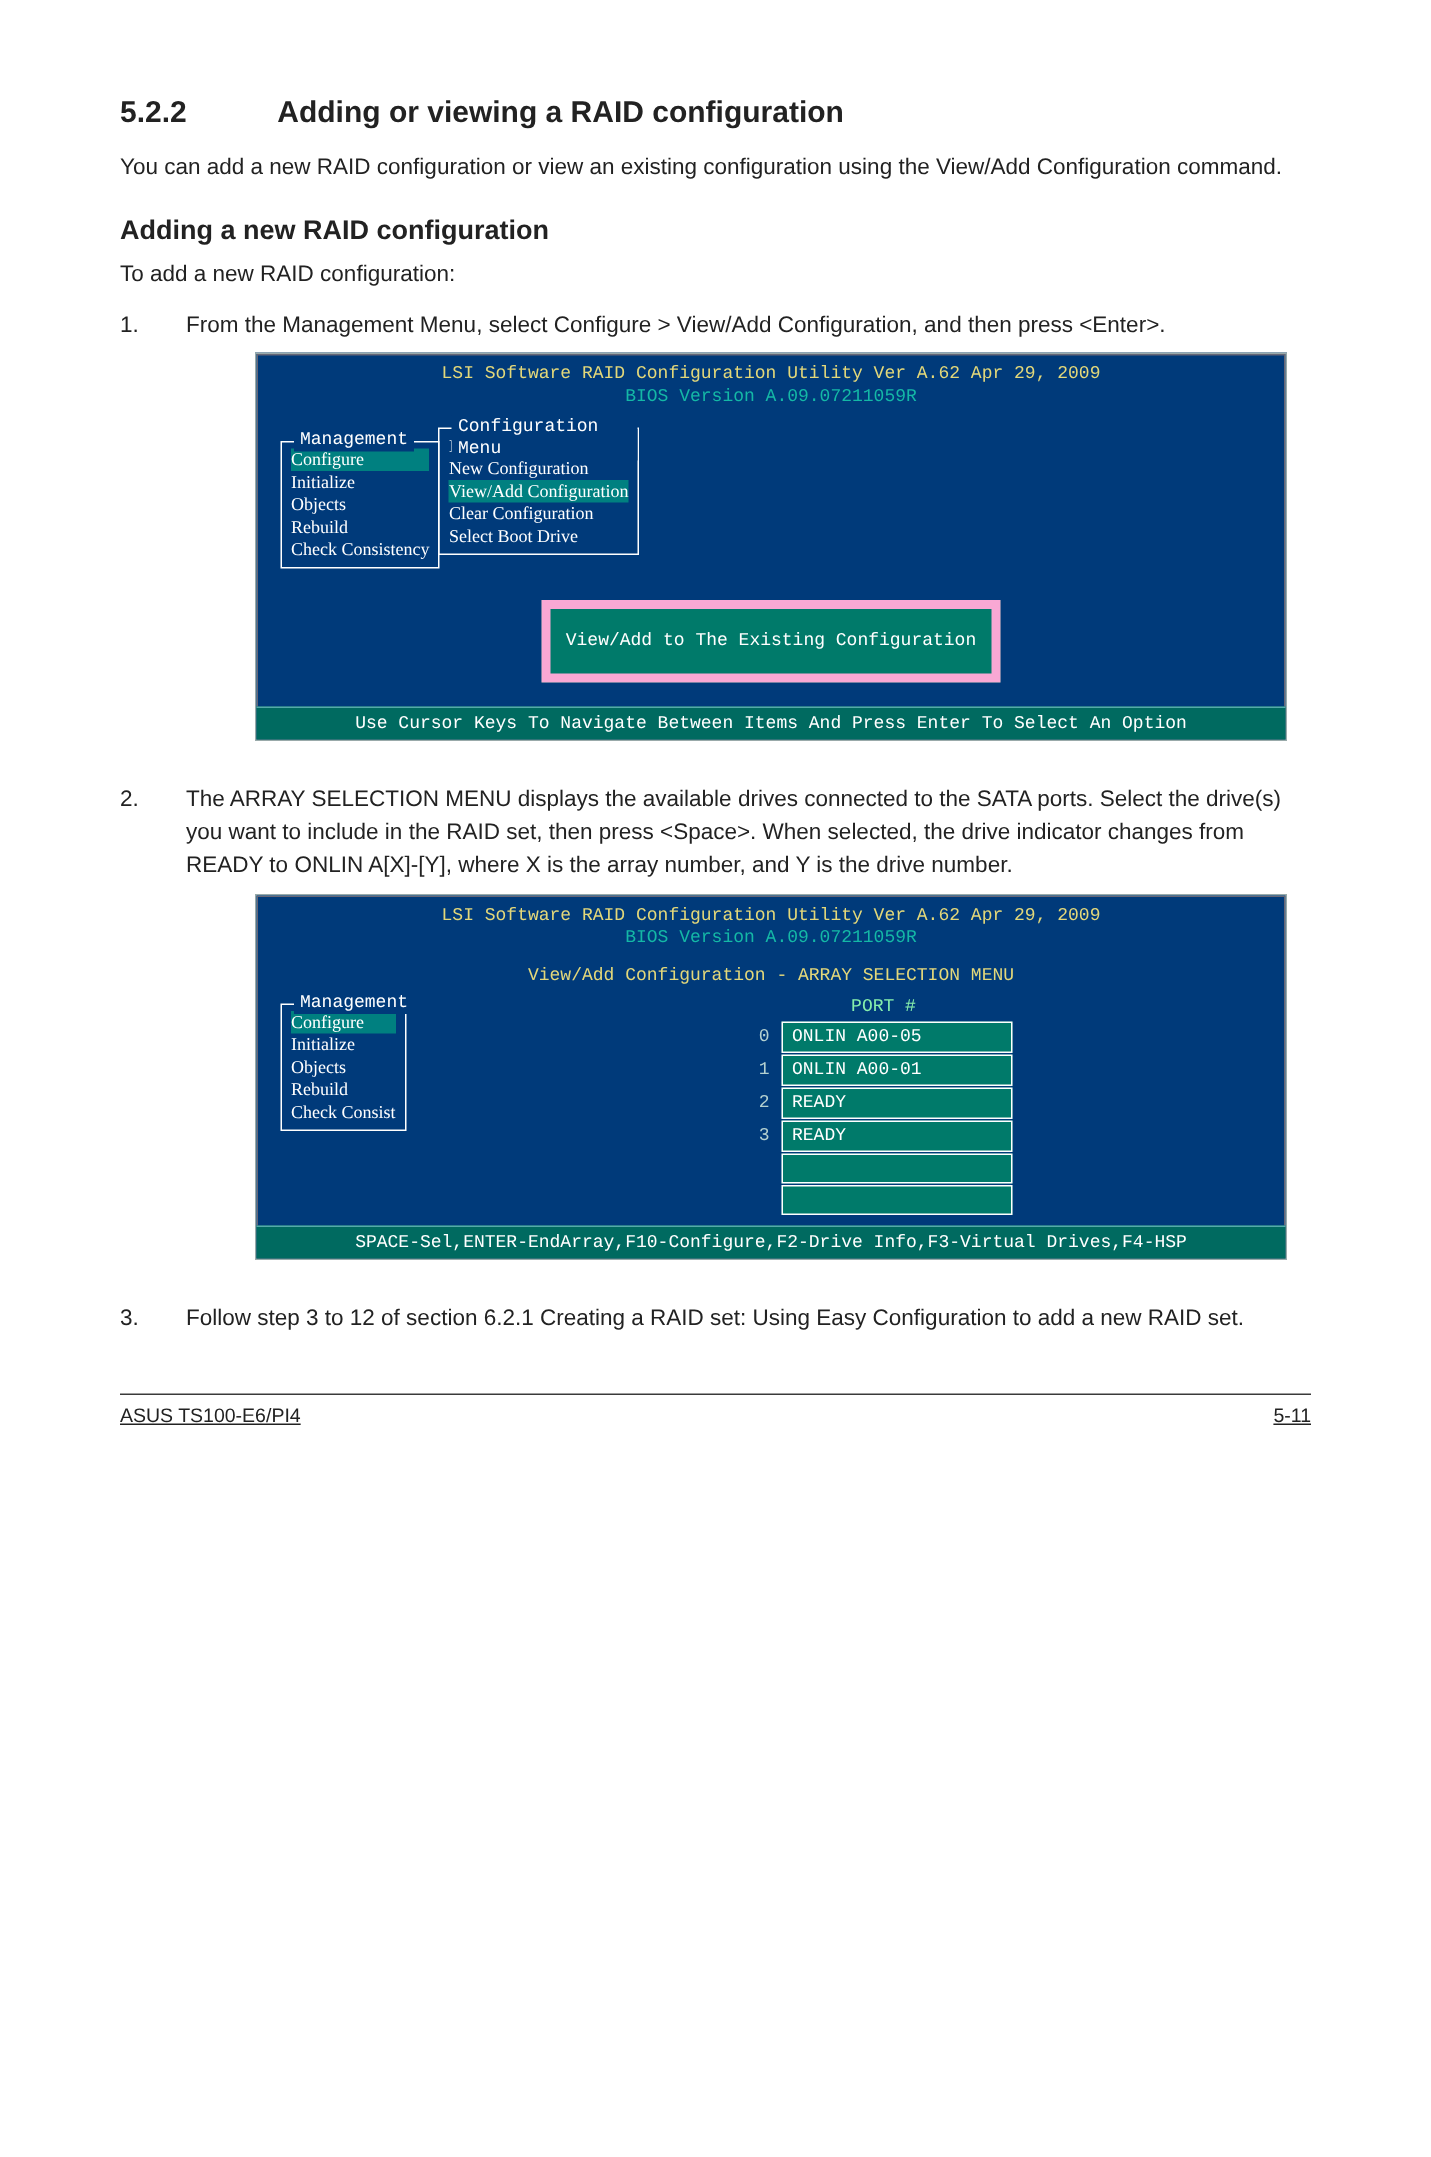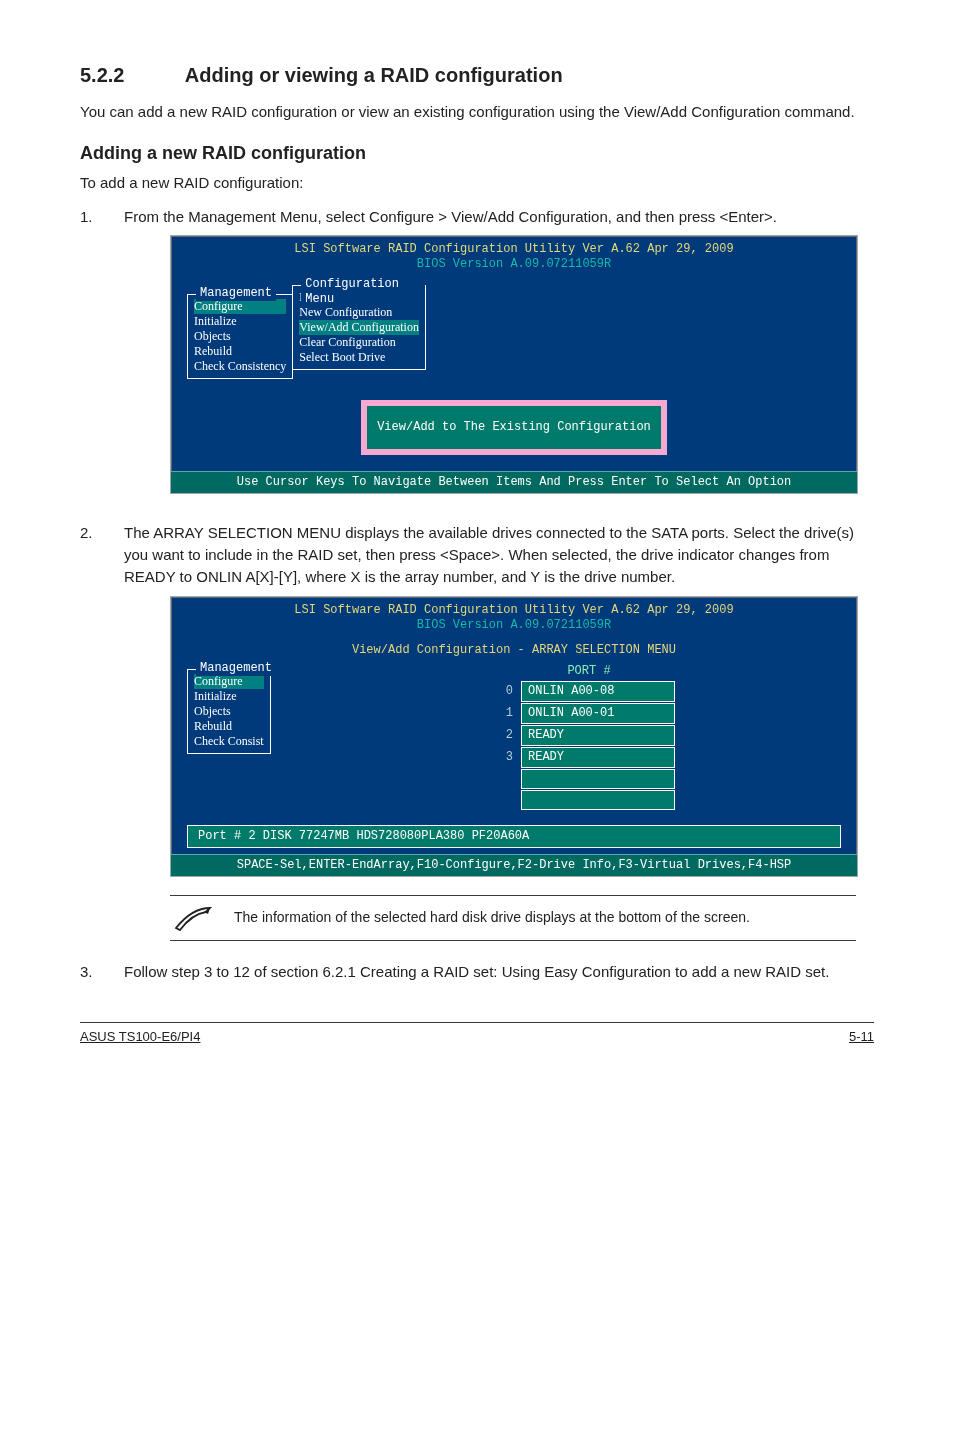--- a/index.html
+++ b/index.html
@@ -256,21 +256,21 @@
                   <span class="item">Initialize</span>
                   <span class="item">Objects</span>
                   <span class="item">Rebuild</span>
                   <span class="item">Check Consist</span>
                 </div>
               </div>
               <div class="port-area">
                 <div class="port-title">PORT #</div>
                 <div class="port-row">
                   <span class="port-idx">0</span>
-                  <span class="port-cell">ONLIN A00-08</span>
+                  <span class="port-cell">ONLIN A00-05</span>
                 </div>
                 <div class="port-row">
                   <span class="port-idx">1</span>
                   <span class="port-cell">ONLIN A00-01</span>
                 </div>
                 <div class="port-row">
                   <span class="port-idx">2</span>
                   <span class="port-cell">READY</span>
                 </div>
                 <div class="port-row">
@@ -281,32 +281,24 @@
                   <span class="port-idx"></span>
                   <span class="port-cell" style="height:14px;"></span>
                 </div>
                 <div class="port-row">
                   <span class="port-idx"></span>
                   <span class="port-cell" style="height:14px;"></span>
                 </div>
               </div>
             </div>
           </div>
-          <div class="disk-bar">Port # 2 DISK   77247MB   HDS728080PLA380   PF20A60A</div>
           <div class="bios-footer">SPACE-Sel,ENTER-EndArray,F10-Configure,F2-Drive Info,F3-Virtual Drives,F4-HSP</div>
         </div>
 
         
-        <div class="note">
-          <svg width="46" height="32" viewBox="0 0 46 32">
-            <path d="M6 26 Q22 6 40 6 L36 10 Q22 12 10 28 Z" fill="none" stroke="#222" stroke-width="1.8"></path>
-            <path d="M34 10 L40 6 L38 12 Z" fill="#222"></path>
-          </svg>
-          <div class="note-text">The information of the selected hard disk drive displays at the bottom of the screen.</div>
-        </div>
       </div>
     </li>
 
     <li>
       <span class="step-num">3.</span>
       <div class="step-body">
         <span>Follow step 3 to 12 of section 6.2.1 Creating a RAID set: Using Easy Configuration to add a new RAID set.</span>
       </div>
     </li>
 

